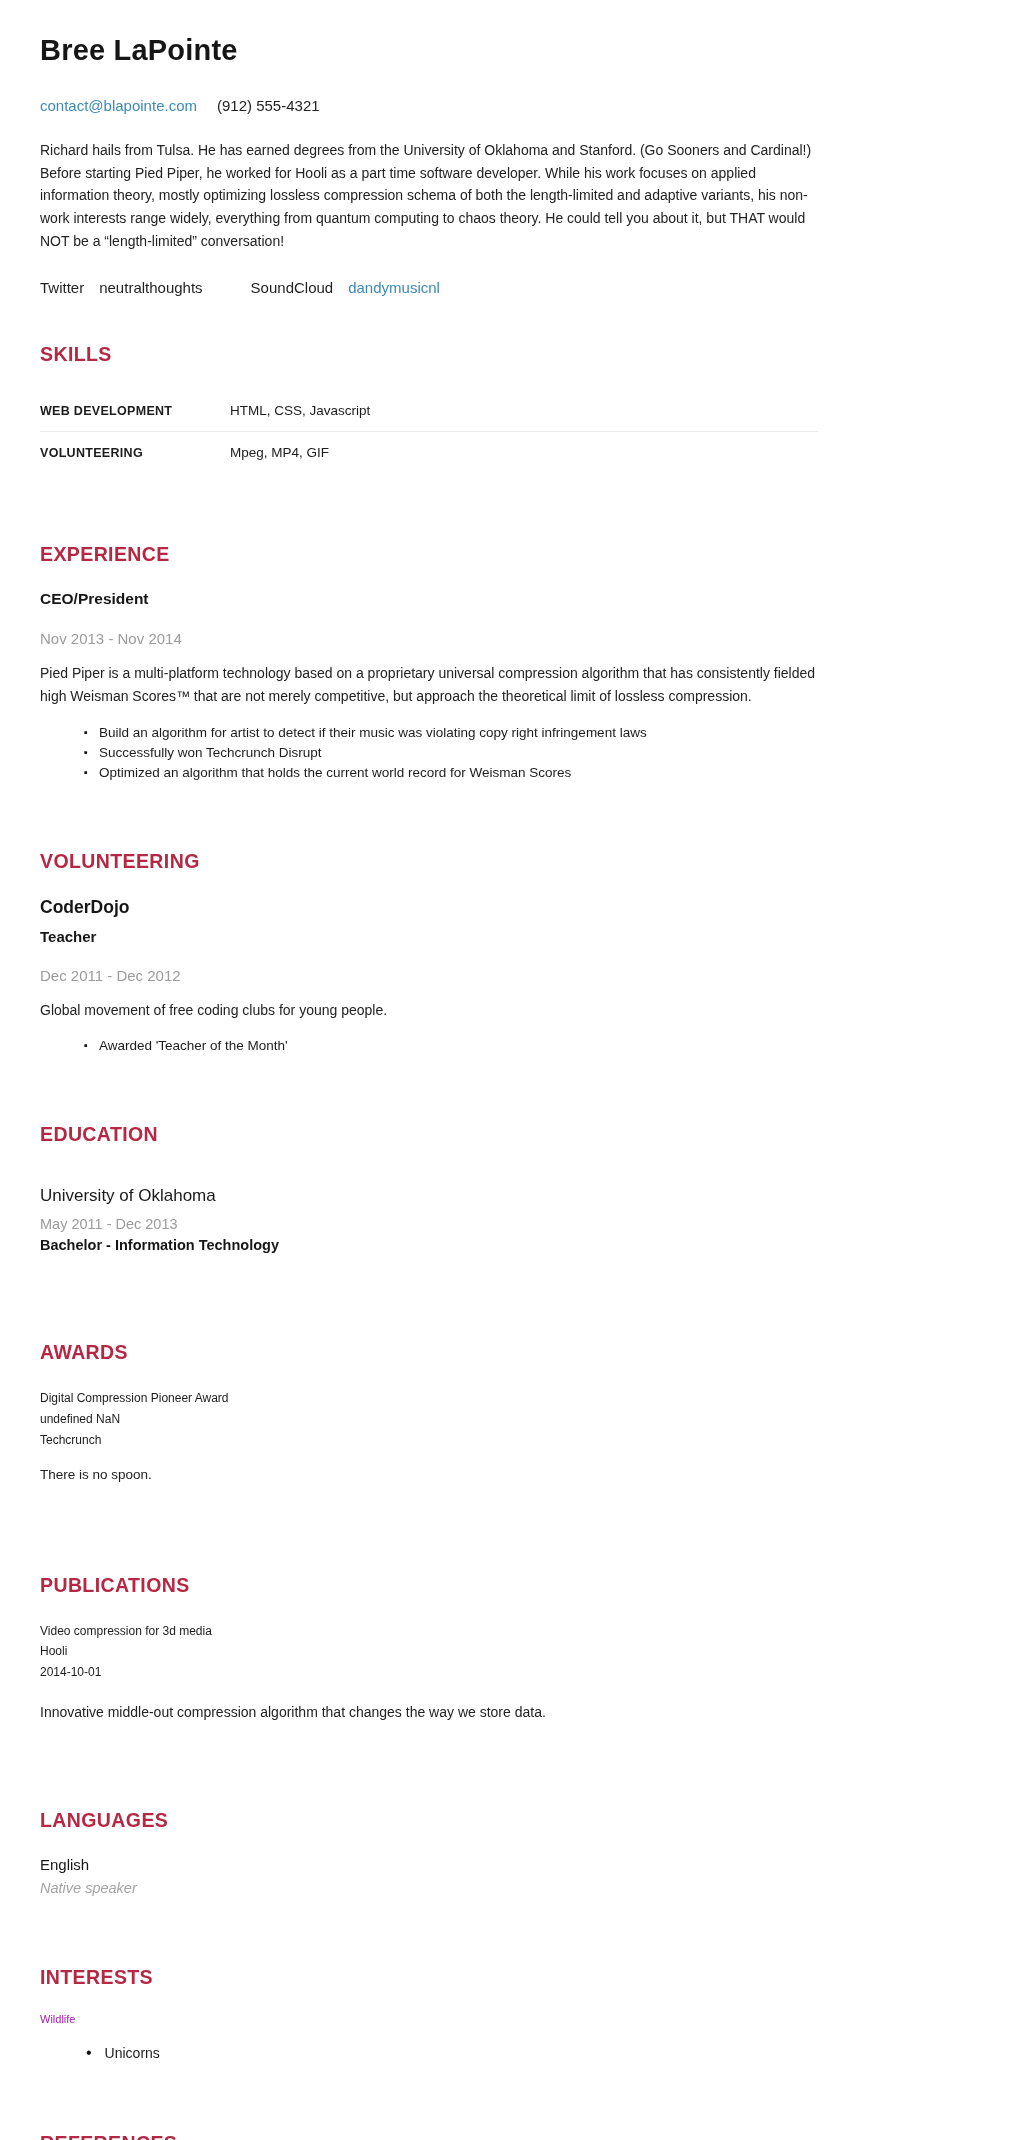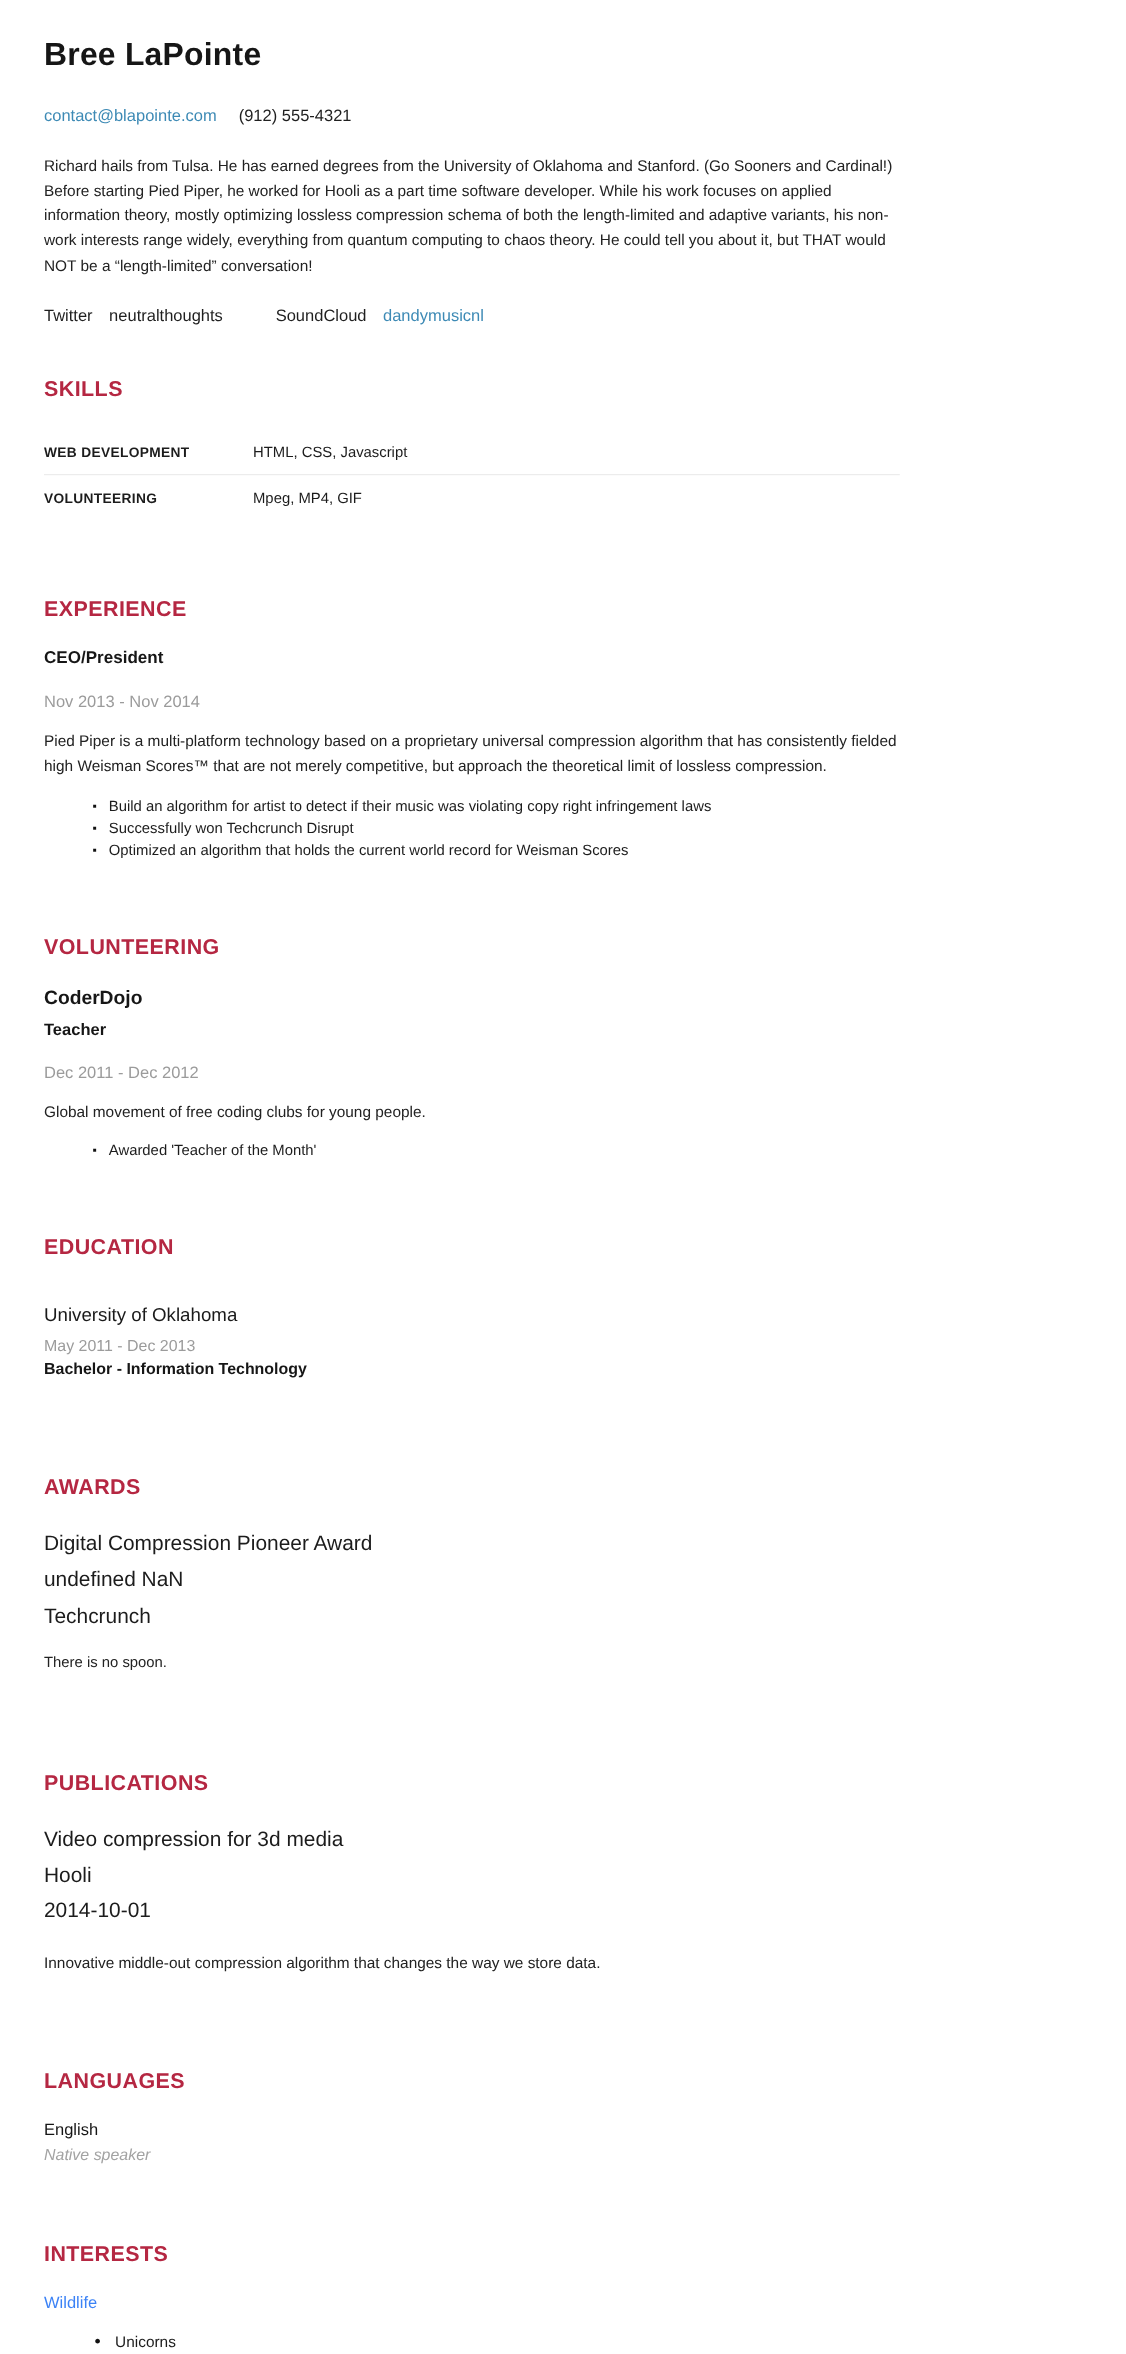--- a/index.html
+++ b/index.html
@@ -55,29 +55,29 @@
   ul.round-list { list-style: none; margin: 19px 0 0 46px; }
   ul.round-list li { font-size: 14px; color: #1c1c1c; margin: 7px 0; }
   ul.round-list li::before { content: "•"; font-size: 16px; margin-right: 13px; color: #111; }
 
   
   .institution { font-size: 17px; font-weight: 400; color: #1a1a1a; margin-top: 40px; }
   .edu-dates { margin-top: 10px; font-size: 14.5px; color: #9b9b9b; }
   .degree { margin-top: 5px; font-size: 14.5px; font-weight: 700; color: #161616; }
 
   
-  .stack { font-size: 19px; line-height: 1.72; color: #1c1c1c; }
+  .stack { font-size: 12px; line-height: 1.72; color: #1c1c1c; }
   .small-note { margin-top: 14px; font-size: 13.5px; color: #222222; line-height: 1.6; }
 
   
   .language-name { font-size: 15px; color: #161616; }
   .fluency { margin-top: 7px; font-size: 14.5px; font-style: italic; color: #a3a3a3; }
 
   
-  .interest-name { font-size: 15px; color: #3b82f6; }
+  .interest-name { font-size: 11px; color: #a21caf; }
 </style>
 </head>
 <body>
 
 <div class="page">
 
   <header>
     <h1 class="name">Bree LaPointe</h1>
     <div class="contact-row">
       <a class="link">contact@blapointe.com</a>

